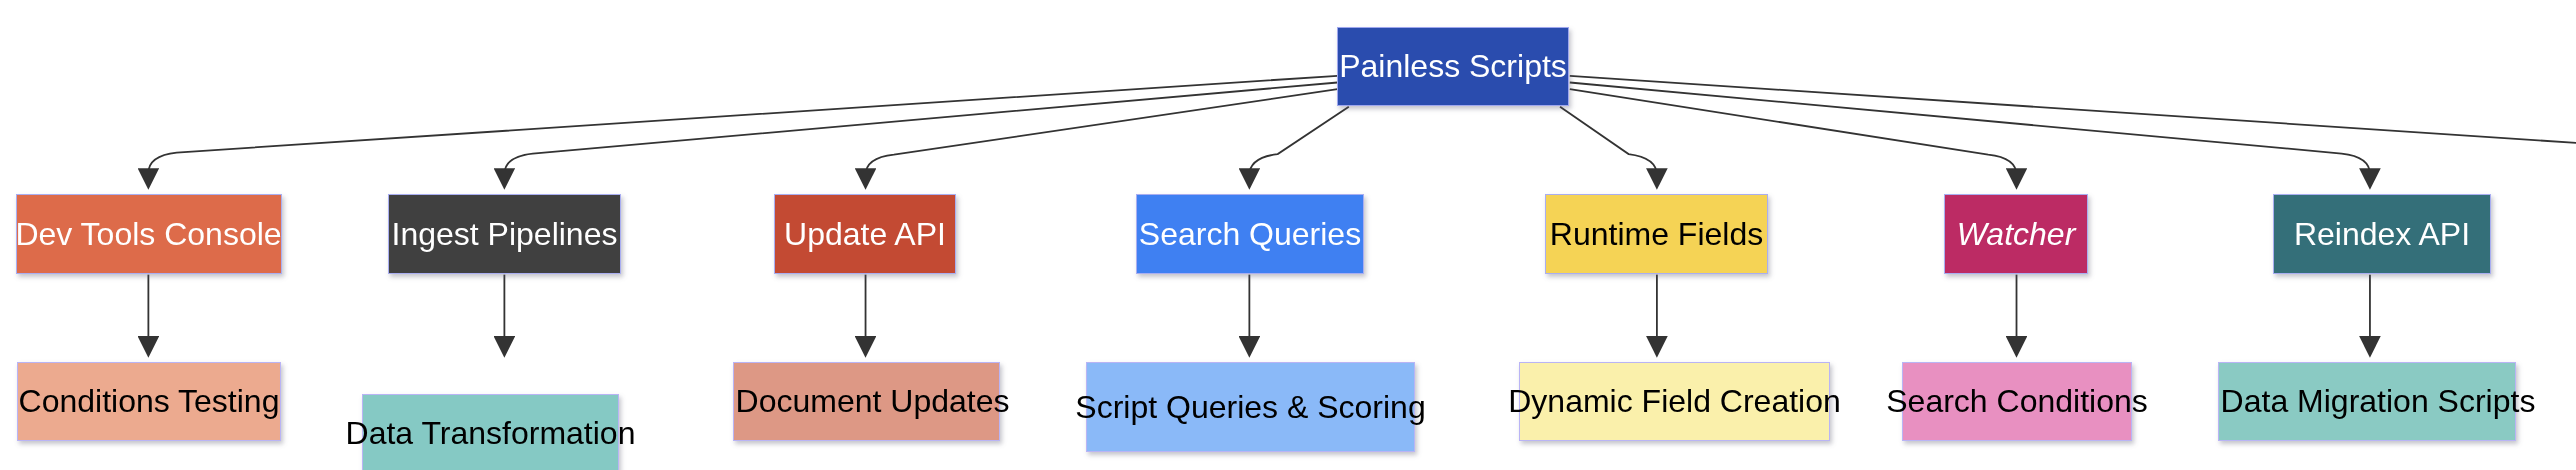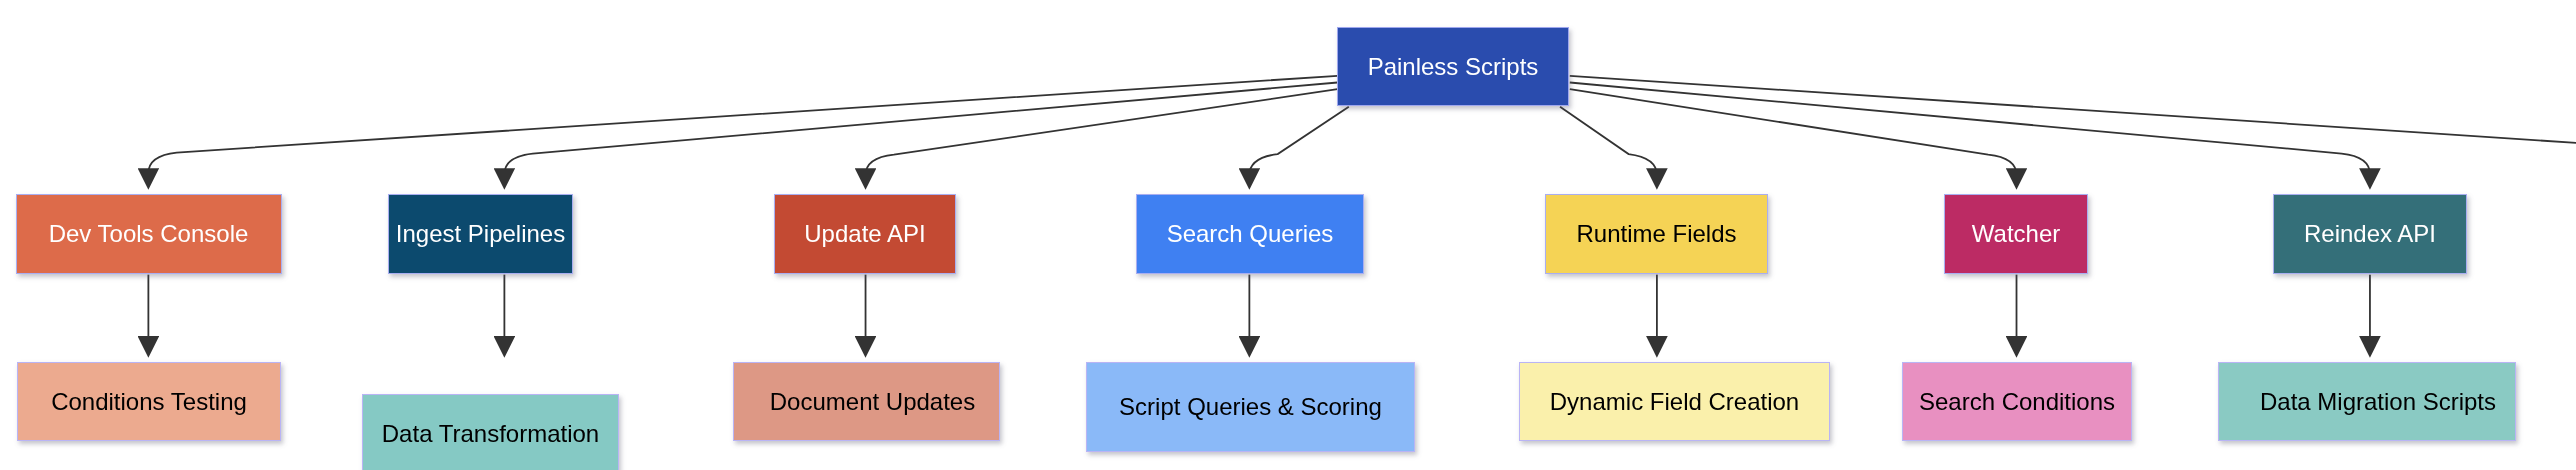--- a/index.html
+++ b/index.html
@@ -35,21 +35,21 @@
     position: absolute;
     display: flex;
     align-items: center;
     justify-content: center;
     border: 1.5px solid #aaaaf0;
     box-sizing: border-box;
     box-shadow: 2.1px 2.6px 4.6px rgba(90, 90, 110, 0.35);
     text-align: center;
   }
   .node .label {
-    font-size: 24px;
+    font-size: 32px;
     line-height: 1.15;
     white-space: nowrap;
   }
 </style>
 </head>
 <body>
 
 <div id="canvas" style="background: rgb(255, 255, 255);">
 
   <svg id="edges" viewBox="0 0 5656 914" xmlns="http://www.w3.org/2000/svg">
@@ -78,36 +78,36 @@
     <path class="edge" marker-end="url(#arrow)" d="M 5335 533 L 5335 688"></path>
   </svg>
 
   <div class="node" style="left: 1337px; top: 27px; width: 232px; height: 79px; background: rgb(42, 76, 174); border-color: rgb(159, 167, 238); color: rgb(255, 255, 255);">
     <span class="label">Painless Scripts</span>
   </div>
 
   <div class="node" style="left: 15.5px; top: 194px; width: 266px; height: 80px; background: rgb(221, 107, 74); border-color: rgb(169, 174, 241); color: rgb(255, 255, 255);">
     <span class="label">Dev Tools Console</span>
   </div>
-  <div class="node" style="left: 388px; top: 194px; width: 185px; height: 80px; background: #0c4a6e; border-color: rgb(169, 174, 241); color: rgb(255, 255, 255);">
+  <div class="node" style="left: 388px; top: 194px; width: 233px; height: 80px; background: #404040; border-color: rgb(169, 174, 241); color: rgb(255, 255, 255);">
     <span class="label">Ingest Pipelines</span>
   </div>
   <div class="node" style="left: 774px; top: 194px; width: 182px; height: 80px; background: rgb(195, 74, 51); border-color: rgb(169, 174, 241); color: rgb(255, 255, 255);">
     <span class="label">Update API</span>
   </div>
   <div class="node" style="left: 1136px; top: 194px; width: 228px; height: 80px; background: rgb(63, 128, 242); border-color: rgb(169, 174, 241); color: rgb(255, 255, 255); text-align: right;">
     <span class="label">Search Queries</span>
   </div>
   <div class="node" style="left: 1545px; top: 194px; width: 223px; height: 80px; background: rgb(245, 211, 85); border-color: rgb(169, 174, 241); color: rgb(0, 0, 0);">
     <span class="label">Runtime Fields</span>
   </div>
-  <div class="node" style="left: 1944px; top: 194px; width: 144px; height: 80px; background: rgb(188, 43, 100); border-color: rgb(169, 174, 241); color: rgb(255, 255, 255);">
+  <div class="node" style="left: 1944px; top: 194px; width: 144px; height: 80px; background: rgb(188, 43, 100); border-color: rgb(169, 174, 241); color: rgb(255, 255, 255); font-style: italic;">
     <span class="label">Watcher</span>
   </div>
-  <div class="node" style="left: 2273px; top: 194px; width: 194px; height: 80px; background: rgb(52, 111, 121); border-color: rgb(169, 174, 241); color: rgb(255, 255, 255);">
+  <div class="node" style="left: 2273px; top: 194px; width: 218px; height: 80px; background: rgb(52, 111, 121); border-color: rgb(169, 174, 241); color: rgb(255, 255, 255);">
     <span class="label">Reindex API</span>
   </div>
 
   <div class="node" style="left: 17px; top: 362px; width: 264px; height: 79px; background: rgb(236, 170, 143); border-color: rgb(185, 180, 245); color: rgb(0, 0, 0);">
     <span class="label">Conditions Testing</span>
   </div>
   <div class="node" style="left: 362px; top: 362px; width: 257px; height: 79px; background: rgb(133, 201, 196); border-color: rgb(185, 180, 245); color: rgb(0, 0, 0); margin-top: 32px;">
     <span class="label">Data Transformation</span>
   </div>
   <div class="node" style="left: 733px; top: 362px; width: 267px; height: 79px; background: rgb(221, 152, 133); border-color: rgb(185, 180, 245); color: rgb(0, 0, 0); padding-left: 12px;">

